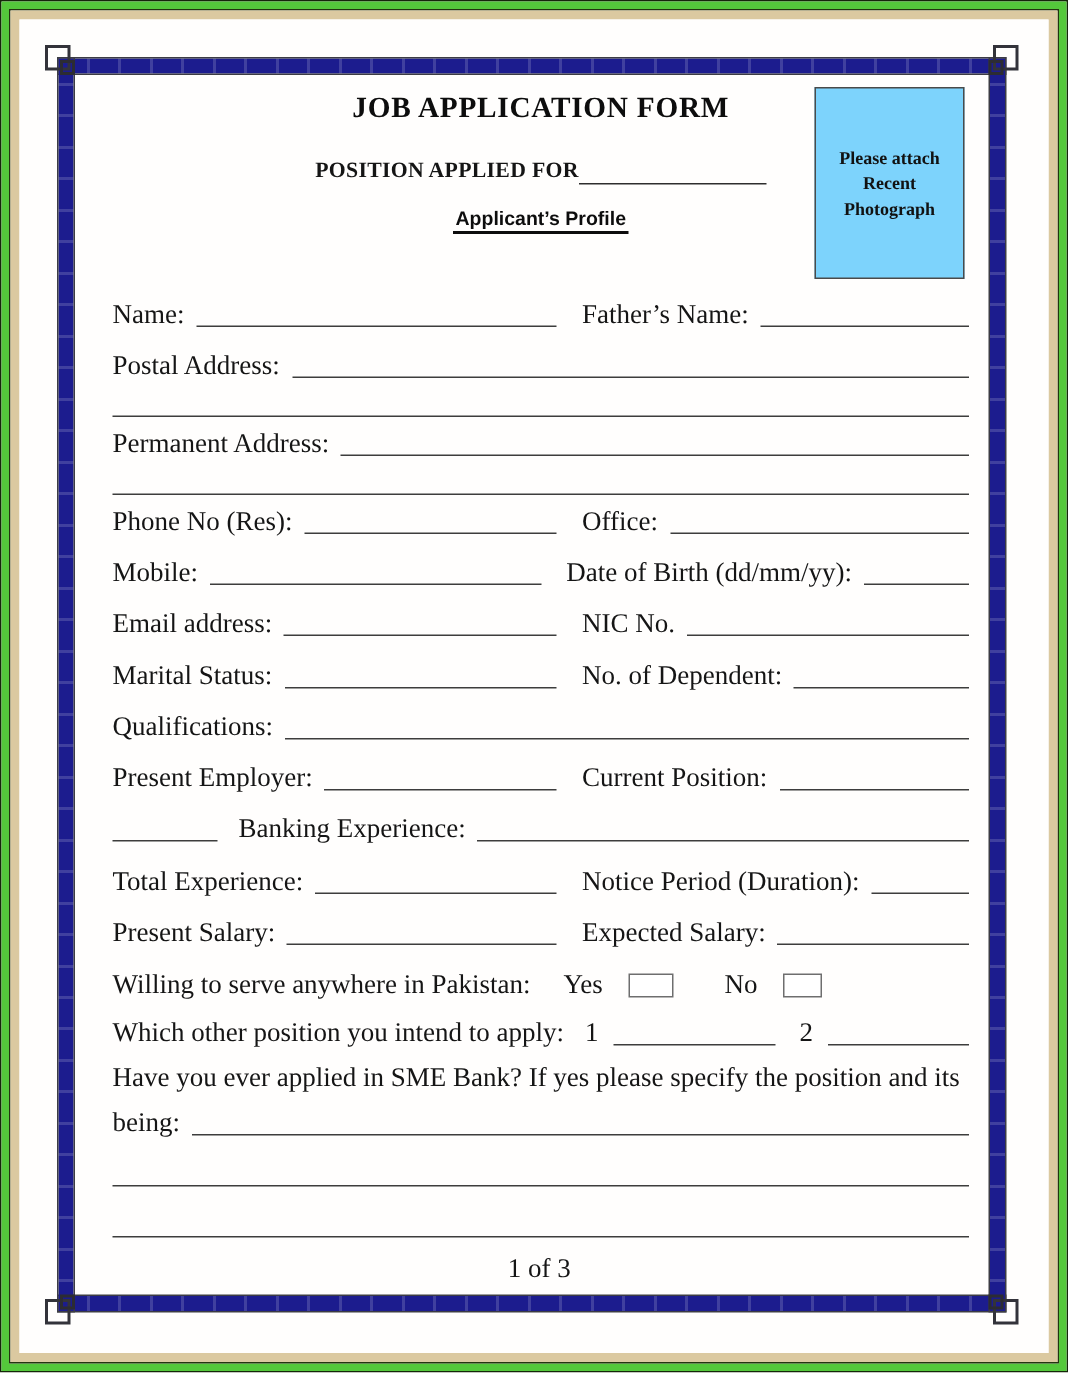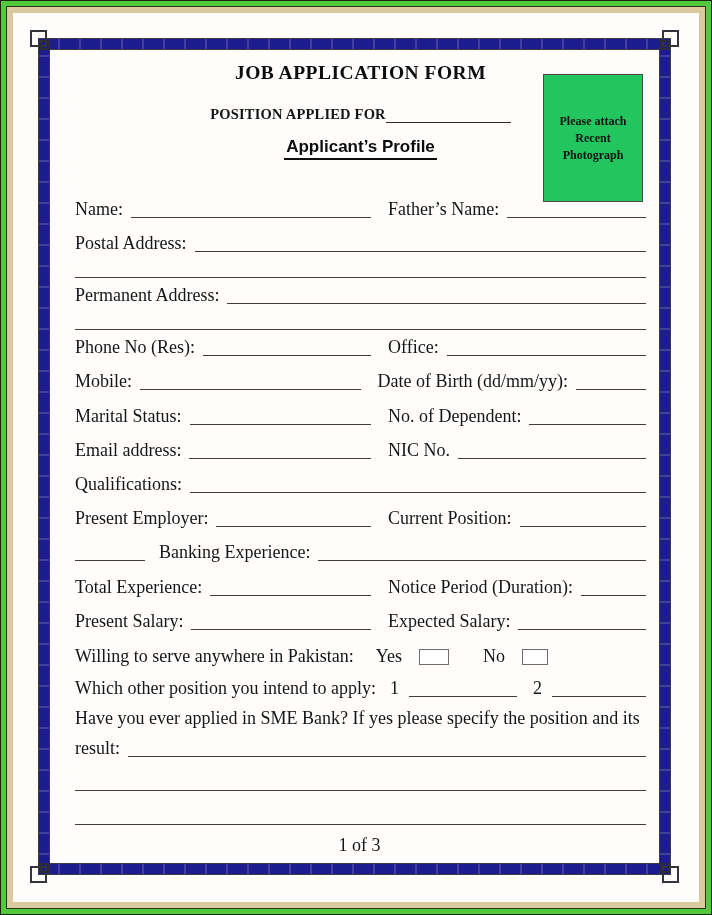--- a/index.html
+++ b/index.html
@@ -22,35 +22,35 @@
   .fbar-top{top:0;} .fbar-bottom{bottom:0;} .fbar-left{left:0;} .fbar-right{right:0;}
   .knot { position:absolute; width:17px; height:17px; border:2px solid #33333a; background:transparent; }
   .knot-tl{left:-8px;top:-8px;} .knot-tr{right:-8px;top:-8px;}
   .knot-bl{left:-8px;bottom:-8px;} .knot-br{right:-8px;bottom:-8px;}
   .knot2 { position:absolute; width:10px; height:10px; border:2px solid #2c2c33; background:transparent; }
   .knot2-tl{left:2px;top:2px;} .knot2-tr{right:2px;top:2px;}
   .knot2-bl{left:2px;bottom:2px;} .knot2-br{right:2px;bottom:2px;}
 
   
   .photo-box { position:absolute; left:530px; top:45px; width:100px; height:128px;
-               border:1px solid #4a4a4a; background:#22c55e; display:flex; flex-direction:column;
-               justify-content:center; text-align:center;margin-top:16px; }
+               border:1px solid #4a4a4a; background:#7dd3fc; display:flex; flex-direction:column;
+               justify-content:center; text-align:center; }
   .photo-box div { font-weight:bold; font-size:12px; line-height:17px; color:#111; }
 
   
   .content { position:absolute; left:62px; top:42px; width:571px; color:#151515; }
 
   .title { text-align:center; margin-top:6px; font-size:19.5px; font-weight:bold;
            letter-spacing:.5px; line-height:24px; color:#0d0d0d; }
   .pos-row { margin-top:16px; height:22px; display:flex; justify-content:center; align-items:flex-end; }
   .pos-label { font-weight:bold; font-size:14.5px; letter-spacing:.2px; }
   .pos-line { width:125px; border-bottom:1.4px solid #2e2e2e; height:100%; }
   .profile-row { margin-top:14px; height:26px; text-align:center; }
   .profile-heading { display:inline-block; font-family:"Liberation Sans","DejaVu Sans",sans-serif;
-           font-weight:bold; font-size:17px; color:#0d0d0d; border-bottom:2px solid #0d0d0d; padding:0 2px 1px; }
+           font-weight:bold; font-size:13px; color:#0d0d0d; border-bottom:2px solid #0d0d0d; padding:0 2px 1px; }
 
   .row { display:flex; align-items:flex-end; height:34px; font-size:18px; }
   .h26 { height:26px; } .h35 { height:35px; } .h32 { height:32px; } .h30 { height:30px; }
   .mt21 { margin-top:21px; }
   .lbl { white-space:nowrap; padding-right:8px; line-height:17px; }
   .fill { flex:1; border-bottom:1.3px solid #3d3d3d; }
   .fill-short { flex:0 0 70px; border-bottom:1.3px solid #3d3d3d; }
   .fill-mid { flex:0 0 108px; border-bottom:1.3px solid #3d3d3d; }
   .col-l { display:flex; align-items:flex-end; width:296px; }
   .col-r { display:flex; align-items:flex-end; flex:1; margin-left:17px; }
@@ -150,38 +150,38 @@
             <span class="lbl">Mobile:</span>
             <span class="fill"></span>
           </div>
           <div class="col-r">
             <span class="lbl">Date of Birth (dd/mm/yy):</span>
             <span class="spacer"></span>
             <span class="fill-short"></span>
           </div>
         </div>
 
+        <div class="row">
+          <div class="col-l">
+            <span class="lbl">Email address:</span>
+            <span class="fill"></span>
+          </div>
+          <div class="col-r">
+            <span class="lbl">NIC No.</span>
+            <span class="fill"></span>
+          </div>
+        </div>
+
         <div class="row h35">
           <div class="col-l">
             <span class="lbl">Marital Status:</span>
             <span class="fill"></span>
           </div>
           <div class="col-r">
             <span class="lbl">No. of Dependent:</span>
-            <span class="fill"></span>
-          </div>
-        </div>
-
-        <div class="row">
-          <div class="col-l">
-            <span class="lbl">Email address:</span>
-            <span class="fill"></span>
-          </div>
-          <div class="col-r">
-            <span class="lbl">NIC No.</span>
             <span class="fill"></span>
           </div>
         </div>
 
         <div class="row">
           <span class="lbl">Qualifications:</span>
           <span class="fill"></span>
         </div>
 
         <div class="row">
@@ -237,21 +237,21 @@
           <span class="fill-mid"></span>
           <span class="num gap10">2</span>
           <span class="fill"></span>
         </div>
 
         <div class="row h30 textline">
           <span class="lbl">Have you ever applied in SME Bank? If yes please specify the position and its</span>
         </div>
 
         <div class="row h30">
-          <span class="lbl">result:</span>
+          <span class="lbl">being:</span>
           <span class="fill"></span>
         </div>
 
         <div class="row">
           <span class="fill"></span>
         </div>
         <div class="row">
           <span class="fill"></span>
         </div>
 

